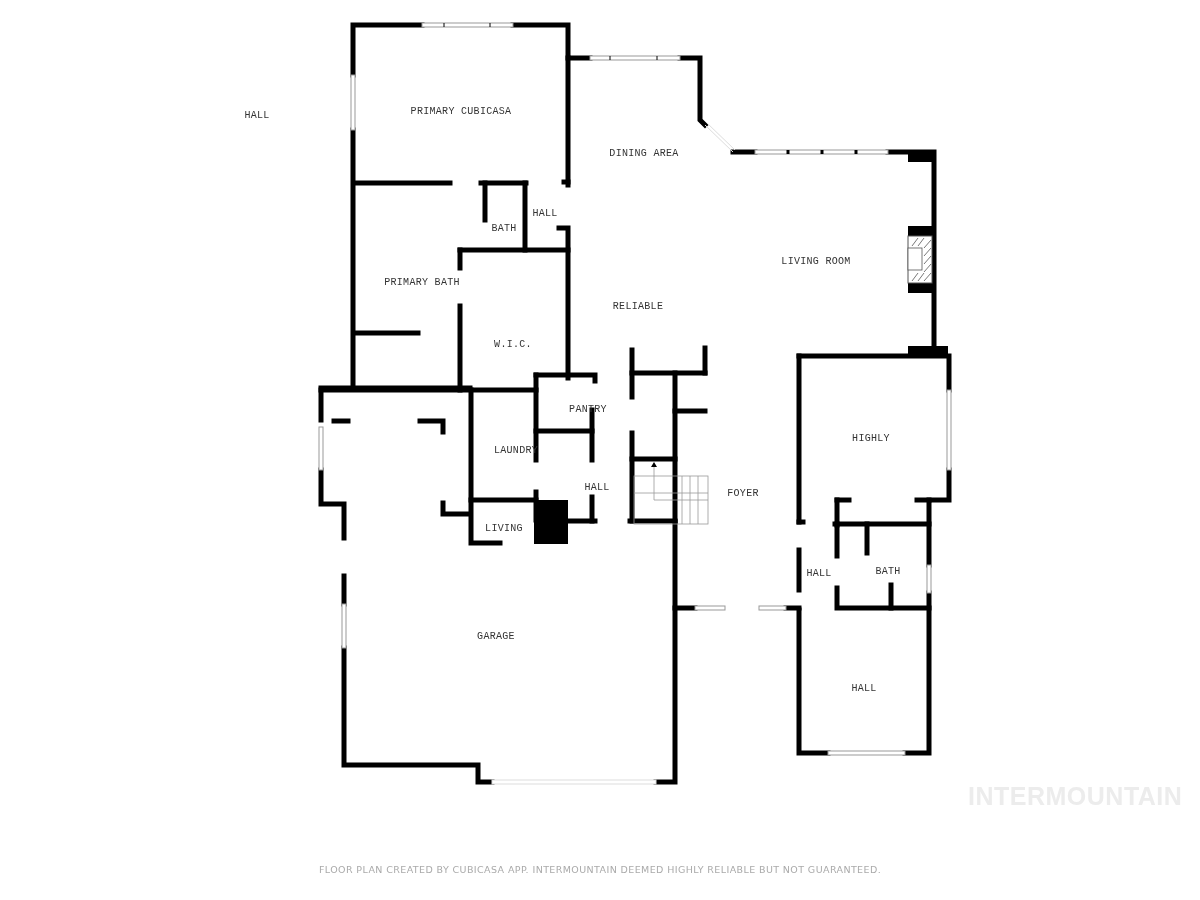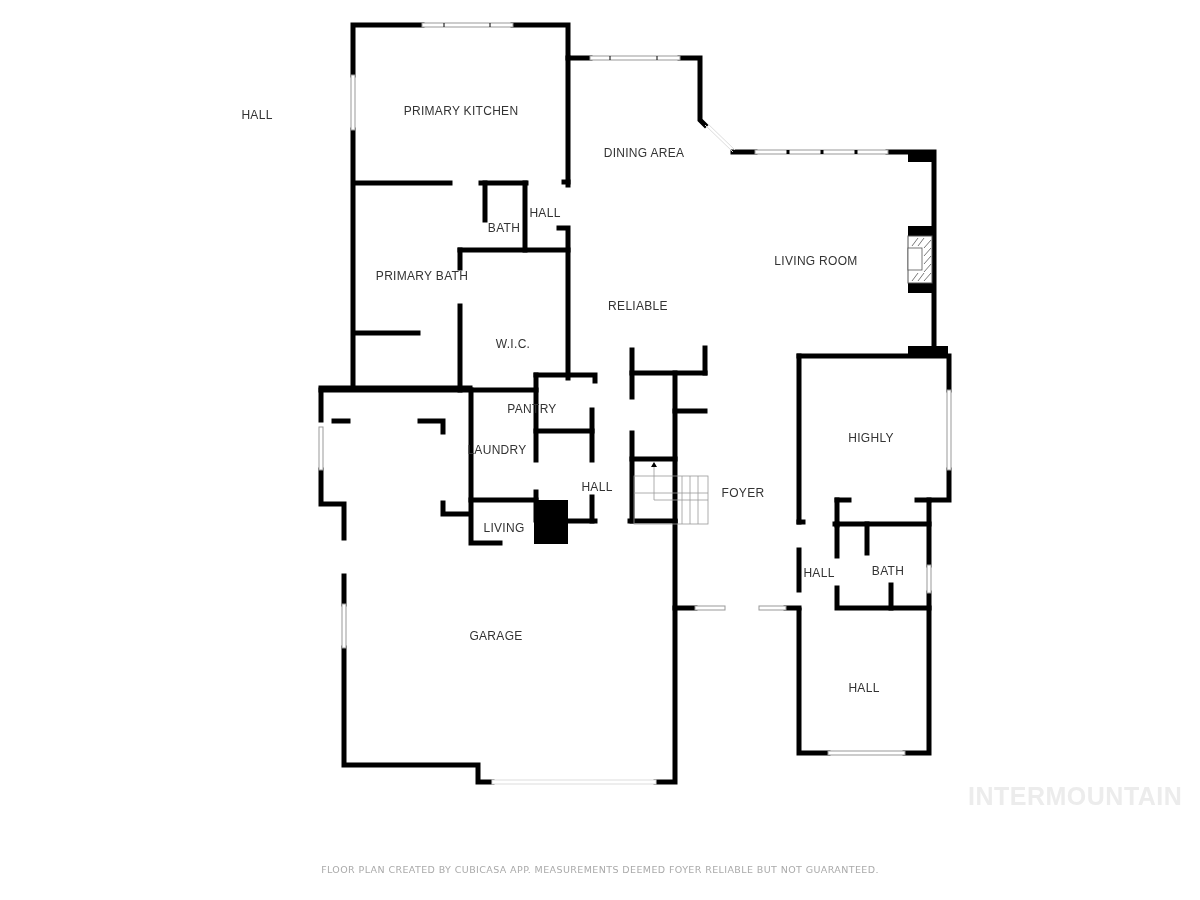--- a/index.html
+++ b/index.html
@@ -2,21 +2,21 @@
 <html><head>
 <meta charset="utf-8">
 <style>
   html, body { margin:0; padding:0; background:#ffffff; }
   body { width:1200px; height:900px; position:relative; overflow:hidden; font-family:"Liberation Sans", sans-serif; }
   #plan { position:absolute; left:0; top:0; width:1200px; height:900px; }
   .wall { stroke:#000; stroke-width:5; stroke-linecap:square; fill:none; }
   .win { stroke:#999; stroke-width:1; fill:#fff; }
   .winbar { stroke:#000; stroke-width:1; }
   .door { stroke:#ddd; stroke-width:1; fill:none; }
-  .label { position:absolute; font-size:12px; color:#333; letter-spacing:0.3px; transform:translate(-50%,-50%); white-space:nowrap; font-family:Liberation Sans, sans-serif; }
+  .label { position:absolute; font-size:10px; color:#333; letter-spacing:0.3px; transform:translate(-50%,-50%); white-space:nowrap; font-family:Liberation Mono, monospace; }
   .watermark { position:absolute; left:968px; top:782px; font-size:25px; font-weight:bold; color:#ececec; letter-spacing:0.5px; font-family:"Liberation Sans", sans-serif; }
   .footer { position:absolute; left:600px; top:869px; transform:translate(-50%,-50%); font-size:9.5px; color:#aaa; letter-spacing:0.4px; white-space:nowrap; font-family:"DejaVu Sans", sans-serif; }
 </style>
 </head>
 <body>
 
 <svg id="plan" viewBox="0 0 1200 900" xmlns="http://www.w3.org/2000/svg">
   <g>
 
     <path class="wall" d="M353 75 L353 25 L422 25"></path>
@@ -129,33 +129,33 @@
     <line x1="654" y1="500" x2="708" y2="500" stroke="#999" stroke-width="0.8"></line>
     <line x1="682" y1="476" x2="682" y2="524" stroke="#999" stroke-width="0.8"></line>
     <line x1="690" y1="476" x2="690" y2="524" stroke="#999" stroke-width="0.8"></line>
     <line x1="698" y1="476" x2="698" y2="524" stroke="#999" stroke-width="0.8"></line>
     <line x1="654" y1="466" x2="654" y2="500" stroke="#999" stroke-width="0.8"></line>
     <path d="M651 467 L654 462 L657 467 Z" fill="#000"></path>
   </g>
 </svg>
 
 <div class="label" style="left:257px;top:115px">HALL</div>
-<div class="label" style="left:461px;top:111px">PRIMARY KITCHEN</div>
+<div class="label" style="left:461px;top:111px">PRIMARY CUBICASA</div>
 <div class="label" style="left:644px;top:153px">DINING AREA</div>
 <div class="label" style="left:545px;top:213px">HALL</div>
 <div class="label" style="left:504px;top:228px">BATH</div>
 <div class="label" style="left:816px;top:261px">LIVING ROOM</div>
-<div class="label" style="left:422px;top:276px">PRIMARY BATH</div>
+<div class="label" style="left:422px;top:282px">PRIMARY BATH</div>
 <div class="label" style="left:638px;top:306px">RELIABLE</div>
 <div class="label" style="left:513px;top:344px">W.I.C.</div>
-<div class="label" style="left:532px;top:409px">PANTRY</div>
+<div class="label" style="left:588px;top:409px">PANTRY</div>
 <div class="label" style="left:871px;top:438px">HIGHLY</div>
-<div class="label" style="left:497px;top:450px">LAUNDRY</div>
+<div class="label" style="left:516px;top:450px">LAUNDRY</div>
 <div class="label" style="left:597px;top:487px">HALL</div>
 <div class="label" style="left:743px;top:493px">FOYER</div>
 <div class="label" style="left:504px;top:528px">LIVING</div>
 <div class="label" style="left:819px;top:573px">HALL</div>
 <div class="label" style="left:888px;top:571px">BATH</div>
 <div class="label" style="left:496px;top:636px">GARAGE</div>
 <div class="label" style="left:864px;top:688px">HALL</div>
 
 <div class="watermark">INTERMOUNTAIN</div>
-<div class="footer">FLOOR PLAN CREATED BY CUBICASA APP. MEASUREMENTS DEEMED FOYER RELIABLE BUT NOT GUARANTEED.</div>
+<div class="footer">FLOOR PLAN CREATED BY CUBICASA APP. INTERMOUNTAIN DEEMED HIGHLY RELIABLE BUT NOT GUARANTEED.</div>
 
 </body></html>

